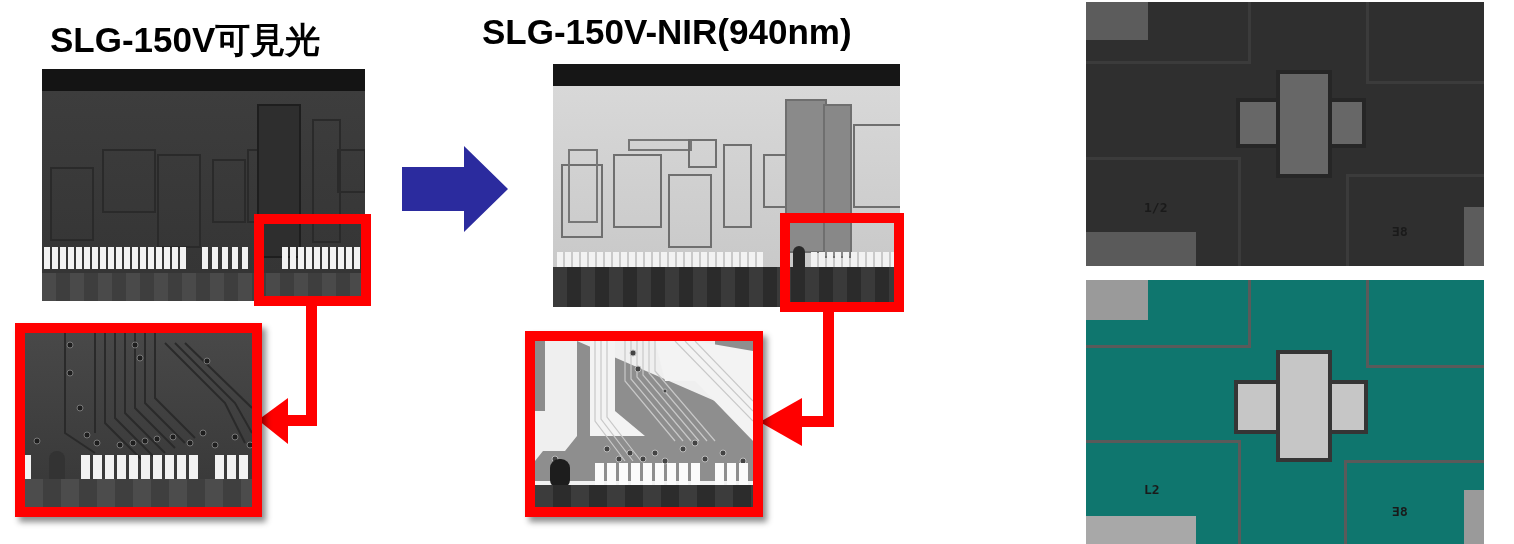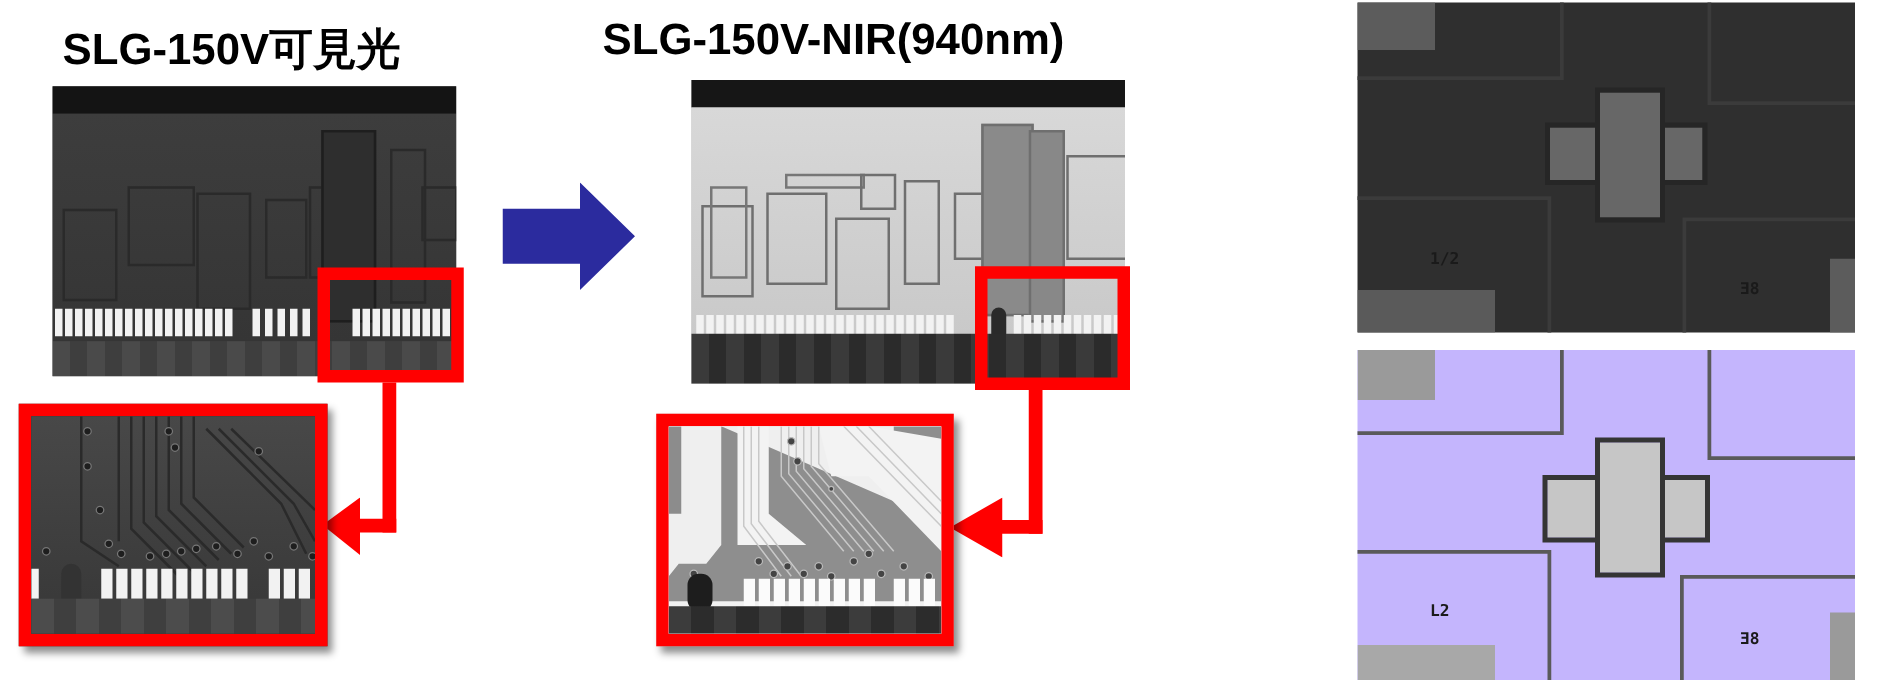--- a/index.html
+++ b/index.html
@@ -308,21 +308,21 @@
   <div class="rect" style="left:260px; top:172px; width:150px; height:100px; border-color:#3b3b3b;"></div>
   <div style="position:absolute; left:0; top:0; width:62px; height:38px; background:#5c5c5c;"></div>
   <div style="position:absolute; left:0; top:230px; width:110px; height:34px; background:#5a5a5a;"></div>
   <div style="position:absolute; left:378px; top:205px; width:20px; height:59px; background:#5c5c5c;"></div>
   <div class="cross-h" style="left:154px; top:100px; width:122px; height:42px; background:#676767; outline:4px solid #262626;"></div>
   <div class="cross-v" style="left:194px; top:72px; width:48px; height:100px; background:#676767; outline:4px solid #262626;"></div>
   <div class="label" style="left:58px; top:198px; color:#1a1a1a;">1/2</div>
   <div class="label" style="left:306px; top:222px; color:#1a1a1a; transform:scaleX(-1);">8E</div>
 </div>
 
-<div class="micro" style="left:1086px; top:280px; width:398px; height:264px; background:#c4b5fd;">
+<div class="micro" style="left:1086px; top:280px; width:398px; height:264px; background:#0f766e;">
   <div class="rect" style="left:-10px; top:-10px; width:175px; height:78px; border-color:#5a5a5a;"></div>
   <div class="rect" style="left:280px; top:-10px; width:130px; height:98px; border-color:#5a5a5a;"></div>
   <div class="rect" style="left:-10px; top:160px; width:165px; height:120px; border-color:#5a5a5a;"></div>
   <div class="rect" style="left:258px; top:180px; width:150px; height:100px; border-color:#5a5a5a;"></div>
   <div style="position:absolute; left:0; top:0; width:62px; height:40px; background:#9a9a9a;"></div>
   <div style="position:absolute; left:0; top:236px; width:110px; height:28px; background:#a8a8a8;"></div>
   <div style="position:absolute; left:378px; top:210px; width:20px; height:54px; background:#9a9a9a;"></div>
   <div class="cross-h" style="left:152px; top:104px; width:126px; height:46px; background:#c6c6c6; outline:4px solid #353535;"></div>
   <div class="cross-v" style="left:194px; top:74px; width:48px; height:104px; background:#c6c6c6; outline:4px solid #353535;"></div>
   <div class="label" style="left:58px; top:202px; color:#1a1a1a;">L2</div>

